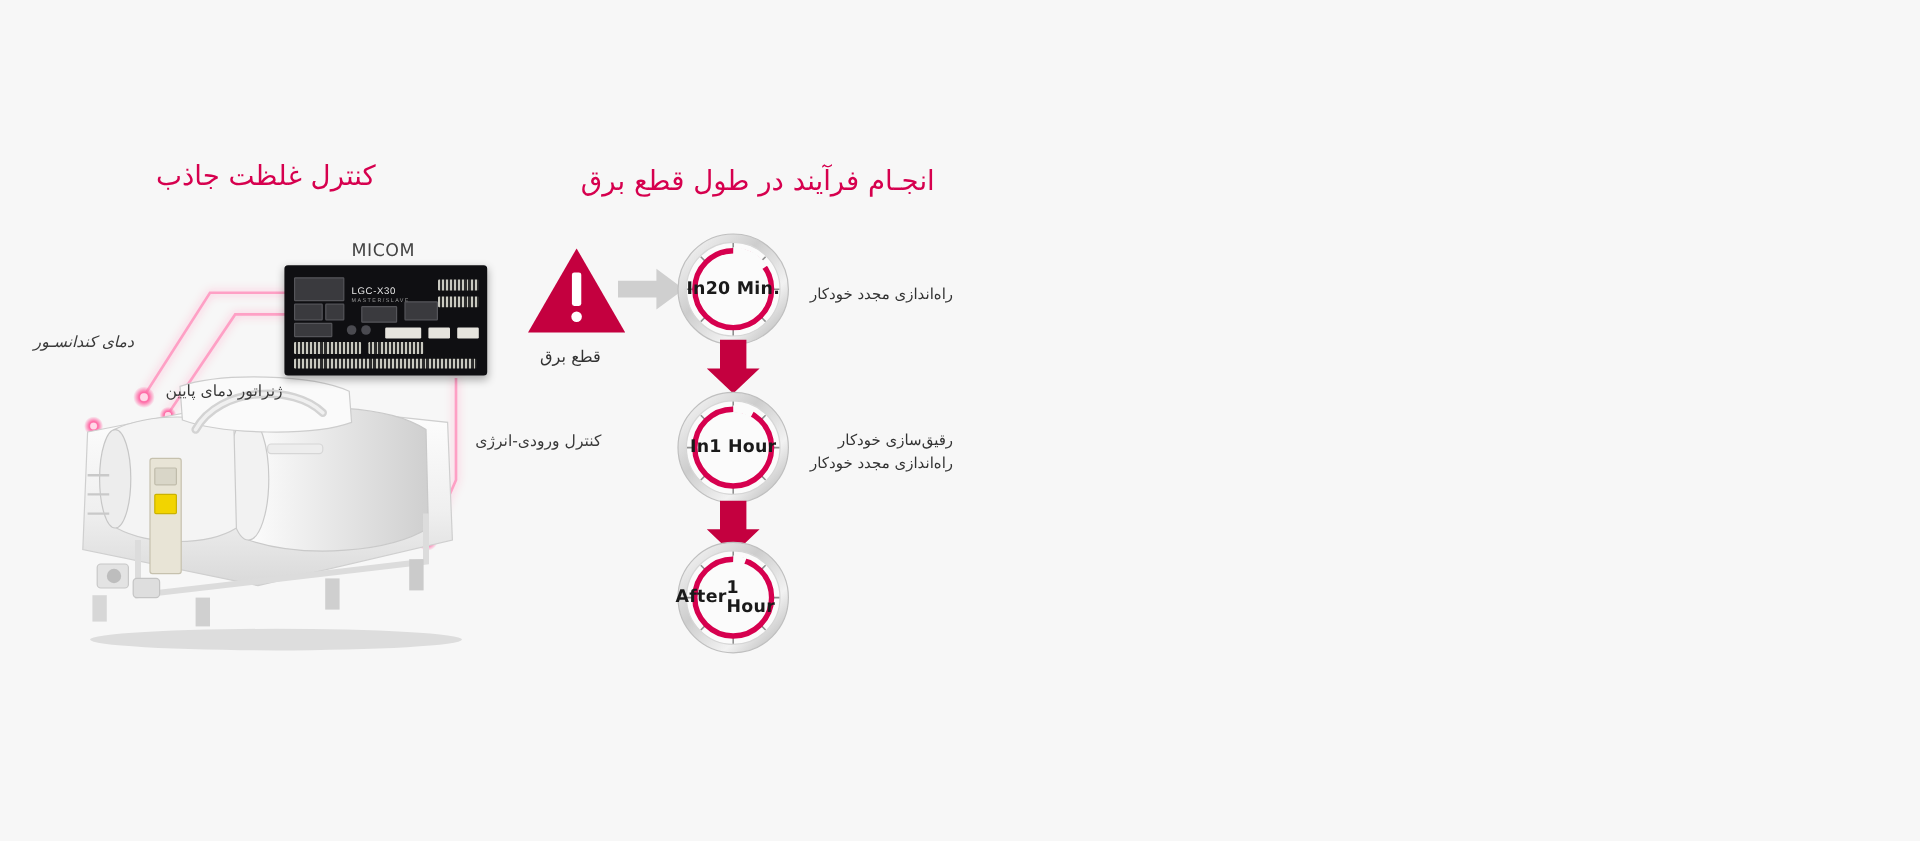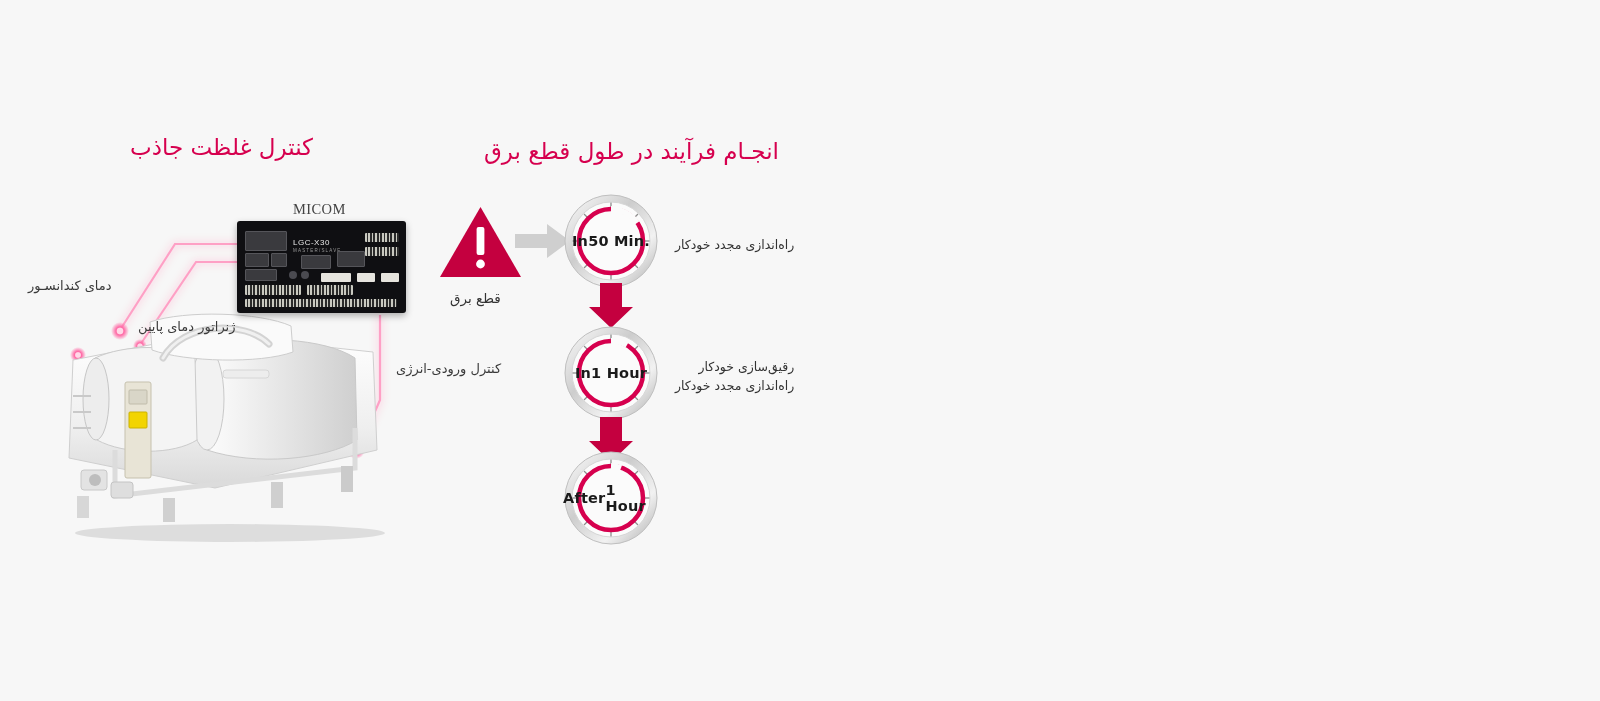--- a/index.html
+++ b/index.html
@@ -36,21 +36,20 @@
   #heading-right { top: 138px; left: 484px; text-align: center; }
 
   
   .micom-label {
     position: absolute;
     top: 201px;
     left: 293px;
     font-size: 14.5px;
     color: #444;
     letter-spacing: .4px;
-    font-family: Liberation Serif, serif;
   }
 
   .micom-board {
     position: absolute;
     left: 237px;
     top: 221px;
     width: 169px;
     height: 92px;
     background: #0f0f12;
     border-radius: 3px;
@@ -98,21 +97,21 @@
   
   .glow-svg { position: absolute; left: 0; top: 0; width: 1600px; height: 701px; pointer-events: none; }
 
   .annot {
     position: absolute;
     font-size: 13px;
     color: #3a3a3a;
     white-space: nowrap;
     direction: rtl;
   }
-  #annot-condenser { top: 278px; left: 28px; }
+  #annot-condenser { top: 278px; left: 28px; font-style: italic; }
   #annot-generator { top: 319px; left: 138px; }
   #annot-energy    { top: 361px; left: 396px; }
 
   
   .machine { position: absolute; left: 55px; top: 300px; width: 350px; height: 245px; }
 
   
   .warning {
     position: absolute;
     left: 438px;
@@ -317,21 +316,21 @@
         <line x1="21" y1="21" x2="25" y2="25"></line>
           <line x1="71" y1="71" x2="75" y2="75"></line>
         <line x1="71" y1="25" x2="75" y2="21"></line>
           <line x1="21" y1="75" x2="25" y2="71"></line>
       </g>
       <circle cx="48" cy="48" r="32" fill="none" stroke="#d6004e" stroke-width="4.5"></circle>
       <path d="M48,16 A32,32 0 0,1 74,30" fill="none" stroke="#fbfbfb" stroke-width="6"></path>
     </svg>
     <div class="txt">
       <span>In</span>
-      <span>50 Min.</span>
+      <span>20 Min.</span>
     </div>
   </div>
   <div class="timer-note" id="note-1">راه‌اندازی مجدد خودکار</div>
 
   <svg class="dn-arrow" id="dn-arrow-1" viewBox="0 0 46 46">
     <path d="M12,0 L34,0 L34,24 L45,24 L23,45 L1,24 L12,24 Z" fill="#c4003f"></path>
   </svg>
 
   <div class="timer" id="timer-2">
     <svg viewBox="0 0 96 96" width="96" height="96">

